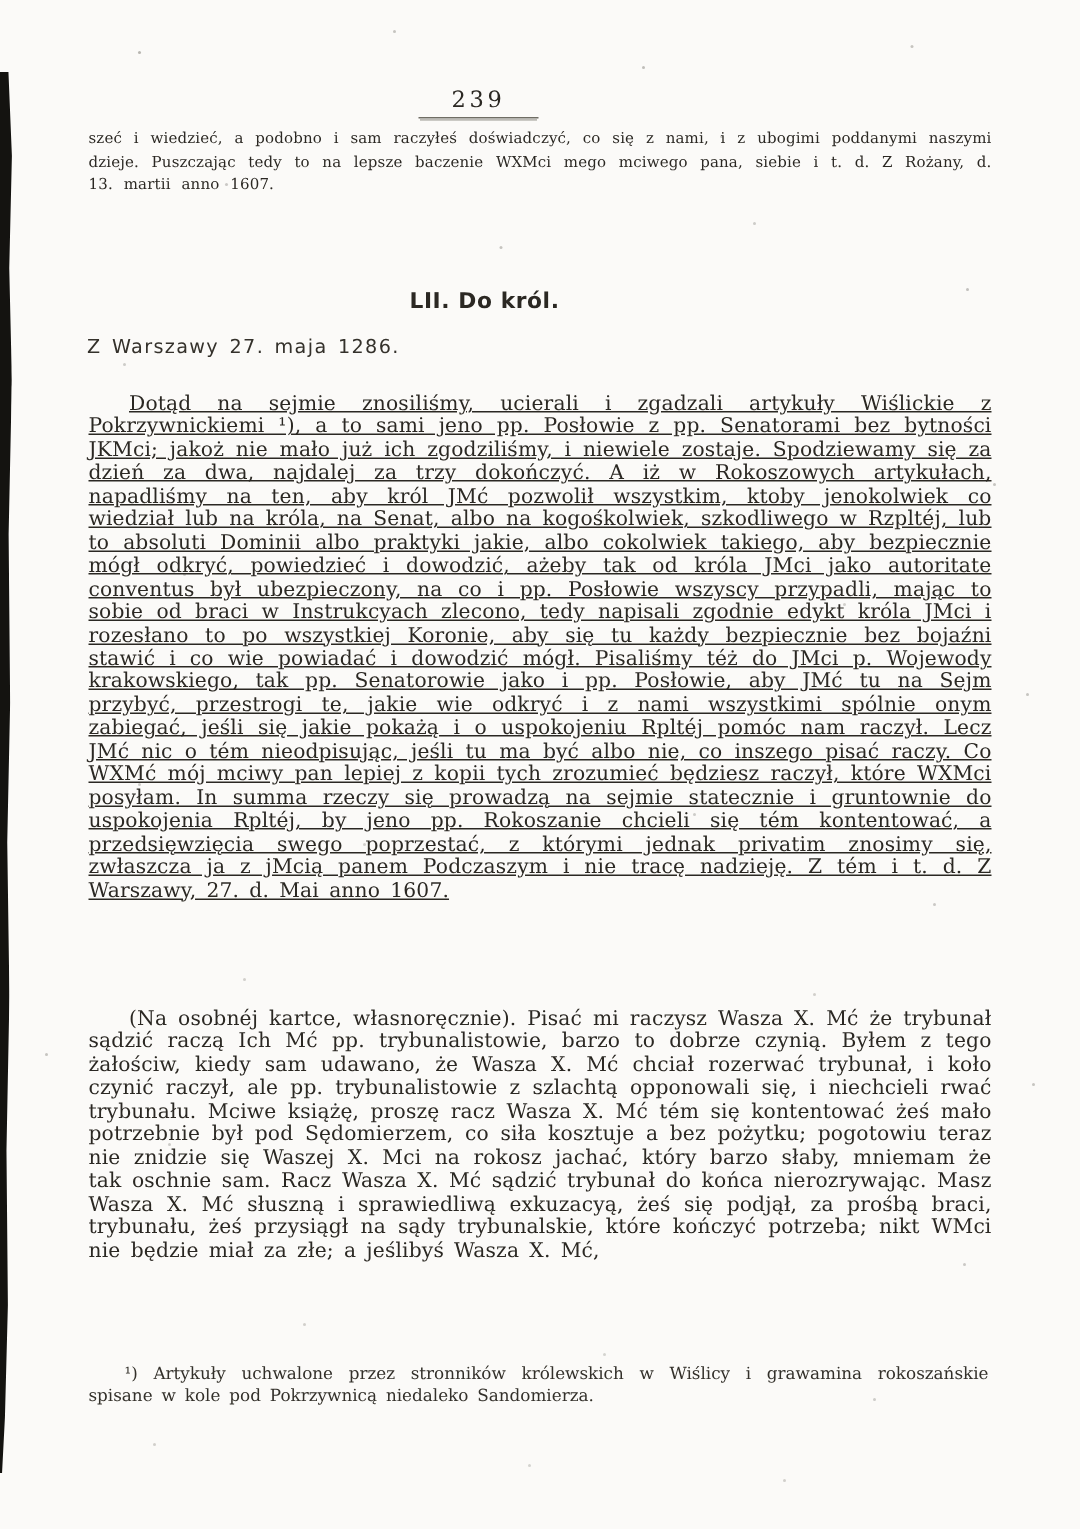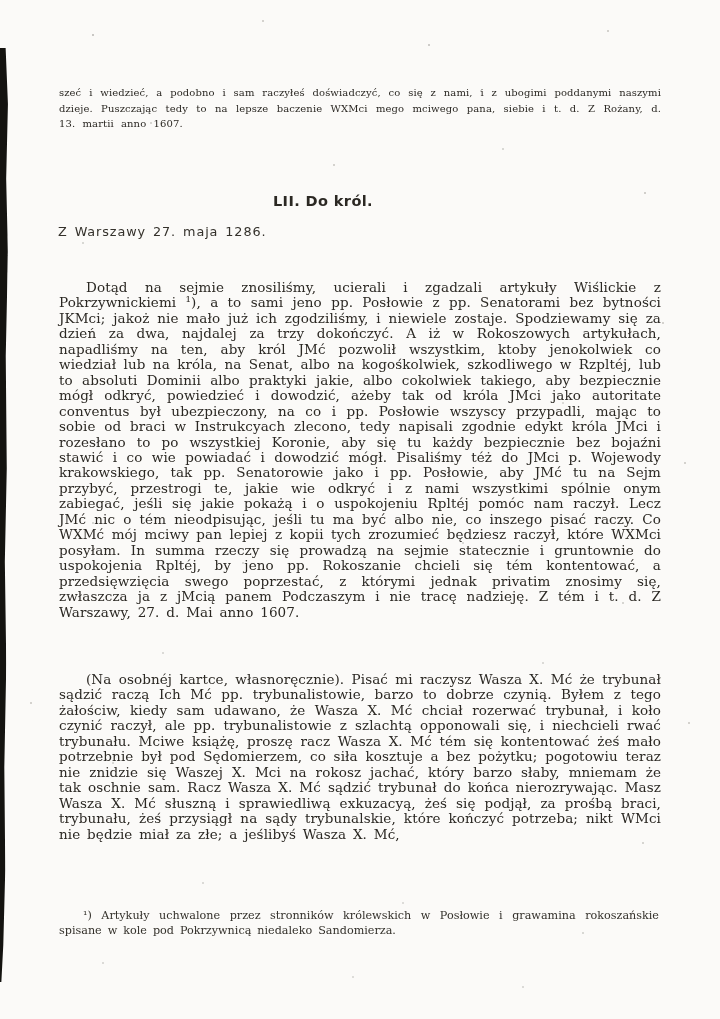--- a/index.html
+++ b/index.html
@@ -70,43 +70,46 @@
     text-align:center;
     font-family:"DejaVu Sans","Liberation Sans",sans-serif;
     font-weight:700;font-size:14.5px;letter-spacing:.4px;
   }
   .dateline{
     position:absolute;top:224px;left:58px;
     font-family:"DejaVu Sans","Liberation Sans",sans-serif;
     font-size:12.8px;letter-spacing:.9px;word-spacing:2px;
     color:#34312b;
   }
-  .letter-body{top:280px;text-indent:27px;}
+  .letter-body{top:262px;text-indent:27px;text-decoration:underline;}
   .postscript{top:672px;text-indent:27px;}
   .footnote{
     position:absolute;top:909px;left:59px;width:600px;
     text-align:justify;text-indent:24px;
     font-size:11.2px;line-height:14.5px;word-spacing:2.4px;
     color:#33302a;
   }
 </style>
 </head>
 <body>
 
 <div class="page">
 
   <div class="edge-strip"></div>
   <div class="speckles"></div>
 
+  <div class="folio-wrap">
+    <span class="folio-num">239</span>
+  </div>
 
   <p class="para cont-para">szeć i wiedzieć, a podobno i sam raczyłeś doświadczyć, co się z nami, i z ubogimi poddanymi naszymi dzieje. Puszczając tedy to na lepsze baczenie WXMci mego mciwego pana, siebie i t. d. Z Rożany, d. 13. martii anno 1607.</p>
 
   <h2 class="heading">LII. Do król.</h2>
 
   <p class="dateline">Z Warszawy 27. maja 1286.</p>
 
   <p class="para letter-body">Dotąd na sejmie znosiliśmy, ucierali i zgadzali artykuły Wiślickie z Pokrzywnickiemi ¹), a to sami jeno pp. Posłowie z pp. Senatorami bez bytności JKMci; jakoż nie mało już ich zgodziliśmy, i niewiele zostaje. Spodziewamy się za dzień za dwa, najdalej za trzy dokończyć. A iż w Rokoszowych artykułach, napadliśmy na ten, aby król JMć pozwolił wszystkim, ktoby jenokolwiek co wiedział lub na króla, na Senat, albo na kogośkolwiek, szkodliwego w Rzpltéj, lub to absoluti Dominii albo praktyki jakie, albo cokolwiek takiego, aby bezpiecznie mógł odkryć, powiedzieć i dowodzić, ażeby tak od króla JMci jako autoritate conventus był ubezpieczony, na co i pp. Posłowie wszyscy przypadli, mając to sobie od braci w Instrukcyach zlecono, tedy napisali zgodnie edykt króla JMci i rozesłano to po wszystkiej Koronie, aby się tu każdy bezpiecznie bez bojaźni stawić i co wie powiadać i dowodzić mógł. Pisaliśmy téż do JMci p. Wojewody krakowskiego, tak pp. Senatorowie jako i pp. Posłowie, aby JMć tu na Sejm przybyć, przestrogi te, jakie wie odkryć i z nami wszystkimi spólnie onym zabiegać, jeśli się jakie pokażą i o uspokojeniu Rpltéj pomóc nam raczył. Lecz JMć nic o tém nieodpisując, jeśli tu ma być albo nie, co inszego pisać raczy. Co WXMć mój mciwy pan lepiej z kopii tych zrozumieć będziesz raczył, które WXMci posyłam. In summa rzeczy się prowadzą na sejmie statecznie i gruntownie do uspokojenia Rpltéj, by jeno pp. Rokoszanie chcieli się tém kontentować, a przedsięwzięcia swego poprzestać, z którymi jednak privatim znosimy się, zwłaszcza ja z jMcią panem Podczaszym i nie tracę nadzieję. Z tém i t. d. Z Warszawy, 27. d. Mai anno 1607.</p>
 
   <p class="para postscript">(Na osobnéj kartce, własnoręcznie). Pisać mi raczysz Wasza X. Mć że trybunał sądzić raczą Ich Mć pp. trybunalistowie, barzo to dobrze czynią. Byłem z tego żałościw, kiedy sam udawano, że Wasza X. Mć chciał rozerwać trybunał, i koło czynić raczył, ale pp. trybunalistowie z szlachtą opponowali się, i niechcieli rwać trybunału. Mciwe książę, proszę racz Wasza X. Mć tém się kontentować żeś mało potrzebnie był pod Sędomierzem, co siła kosztuje a bez pożytku; pogotowiu teraz nie znidzie się Waszej X. Mci na rokosz jachać, który barzo słaby, mniemam że tak oschnie sam. Racz Wasza X. Mć sądzić trybunał do końca nierozrywając. Masz Wasza X. Mć słuszną i sprawiedliwą exkuzacyą, żeś się podjął, za prośbą braci, trybunału, żeś przysiągł na sądy trybunalskie, które kończyć potrzeba; nikt WMci nie będzie miał za złe; a jeślibyś Wasza X. Mć,</p>
 
-  <p class="footnote">¹) Artykuły uchwalone przez stronników królewskich w Posłowie i grawamina rokoszańskie spisane w kole pod Pokrzywnicą niedaleko Sandomierza.</p>
+  <p class="footnote">¹) Artykuły uchwalone przez stronników królewskich w Wiślicy i grawamina rokoszańskie spisane w kole pod Pokrzywnicą niedaleko Sandomierza.</p>
 
 </div>
 
 </body></html>

